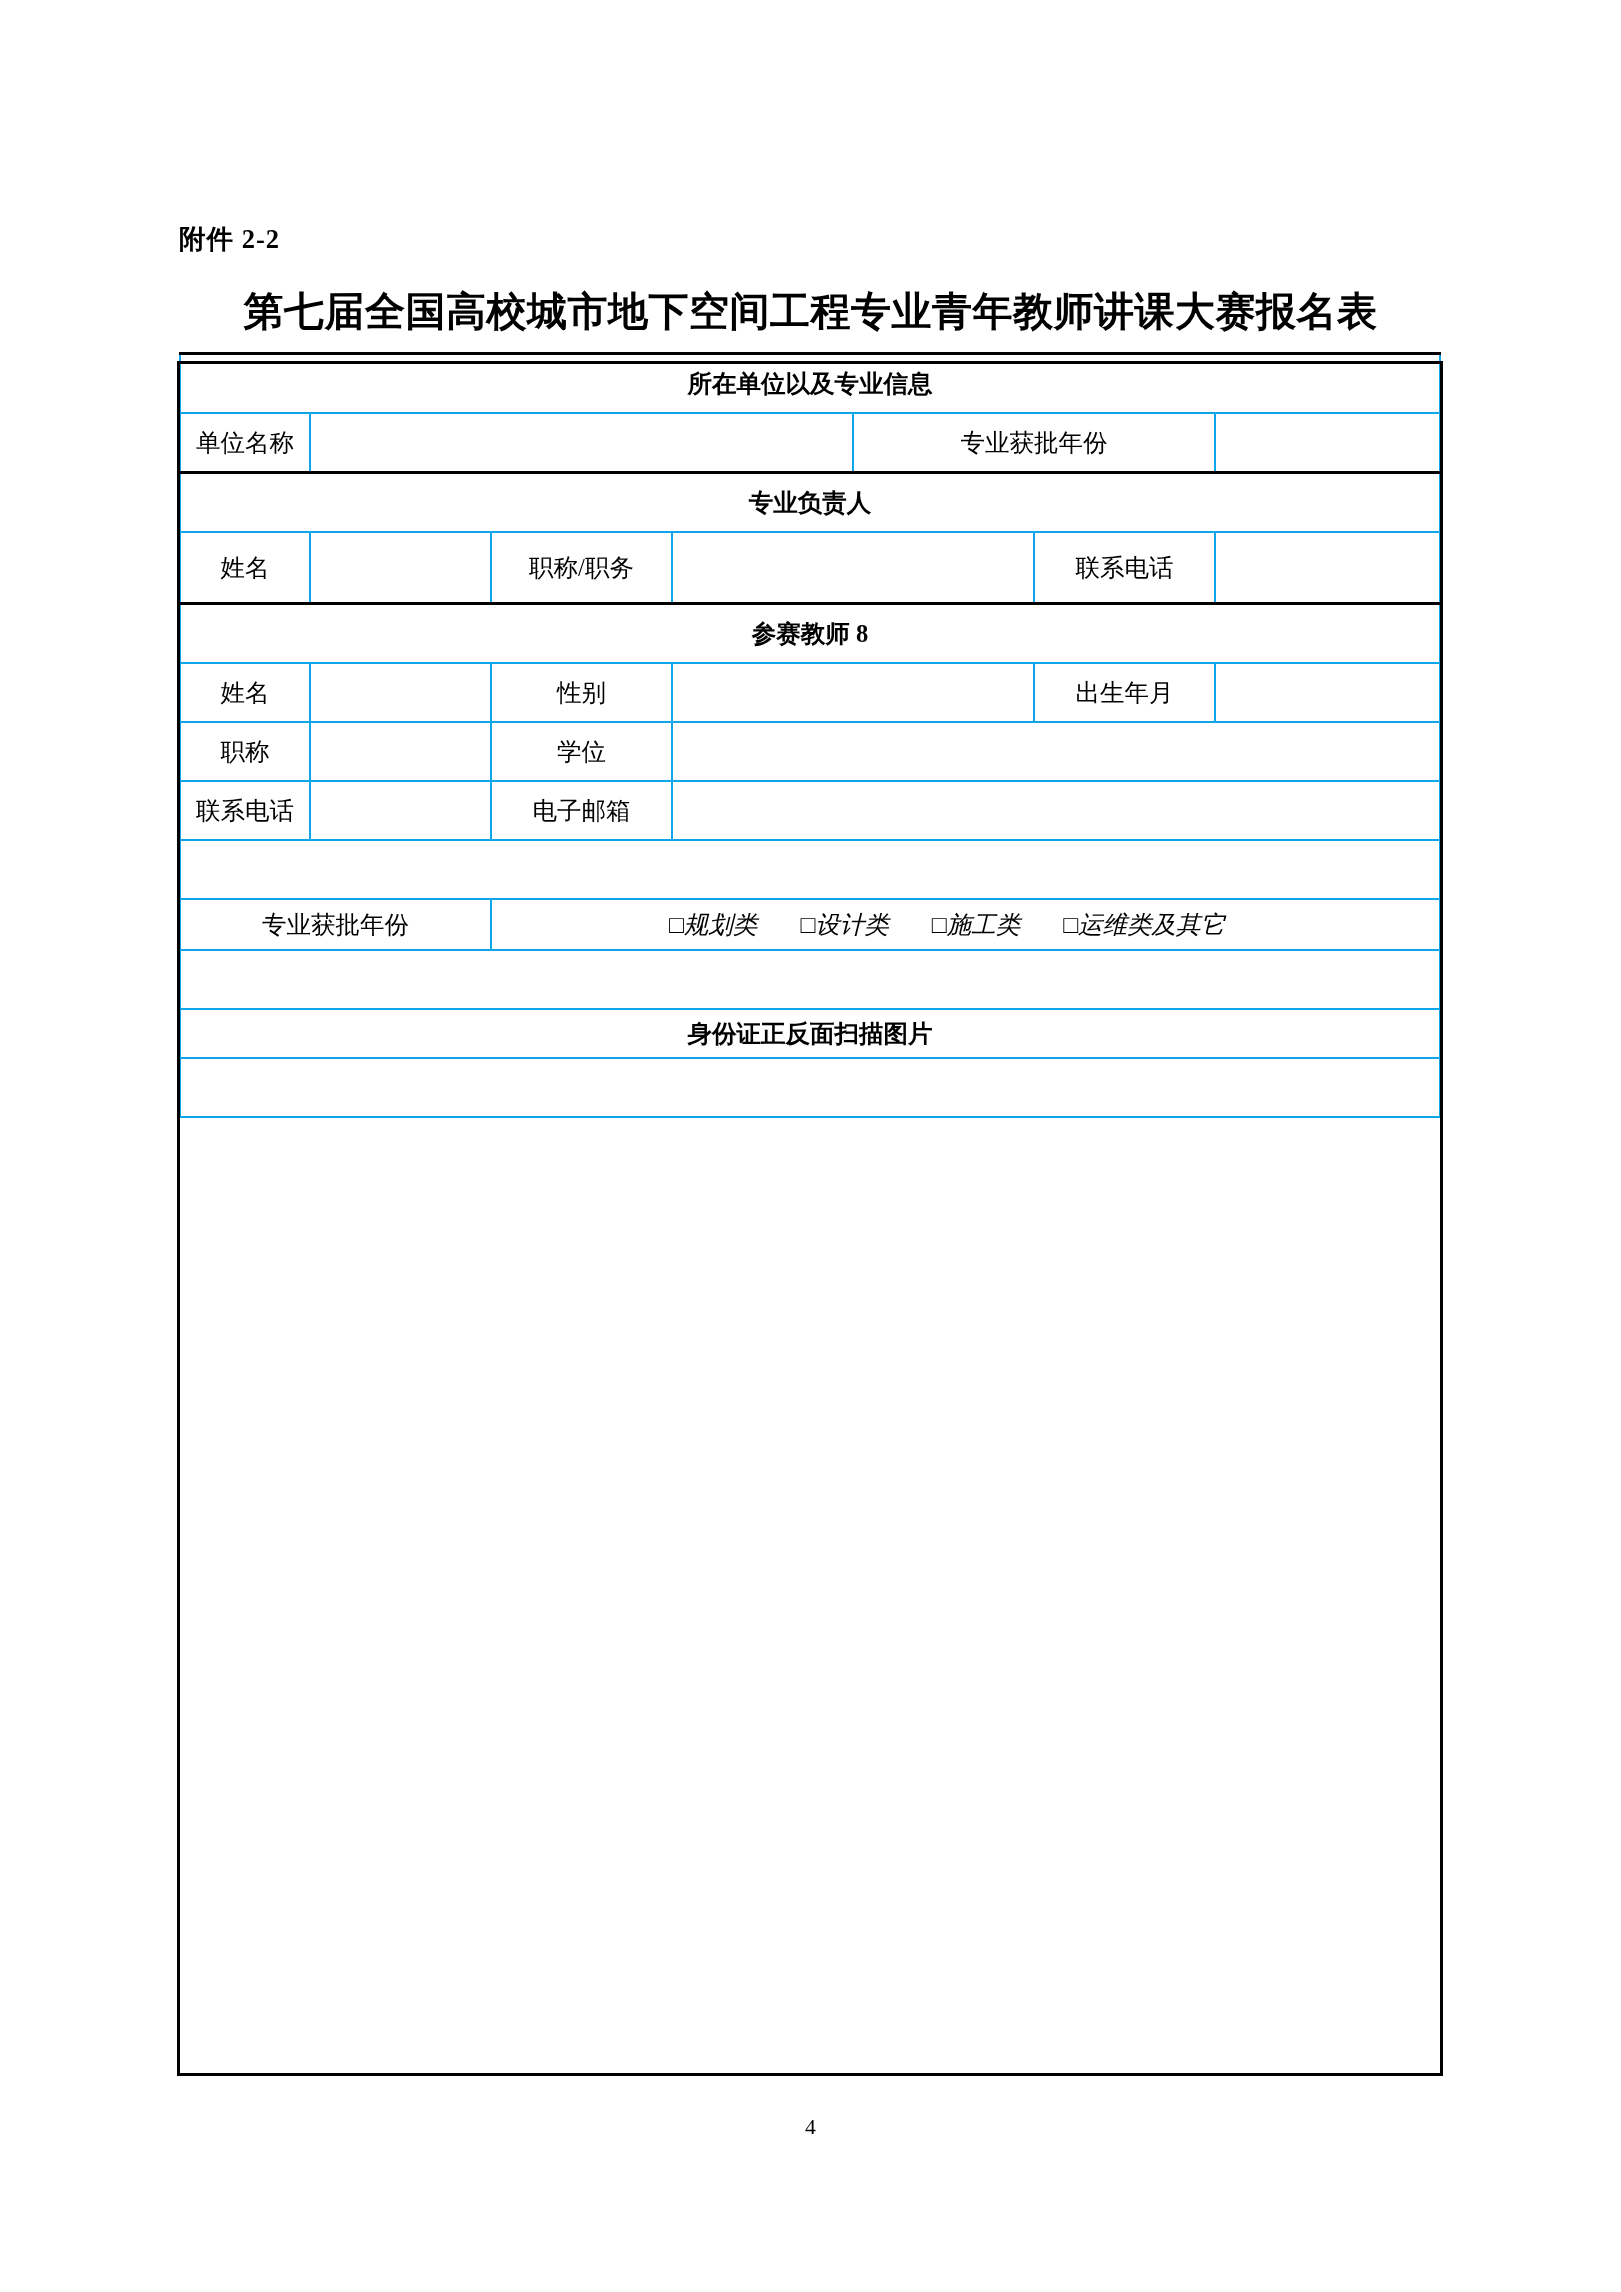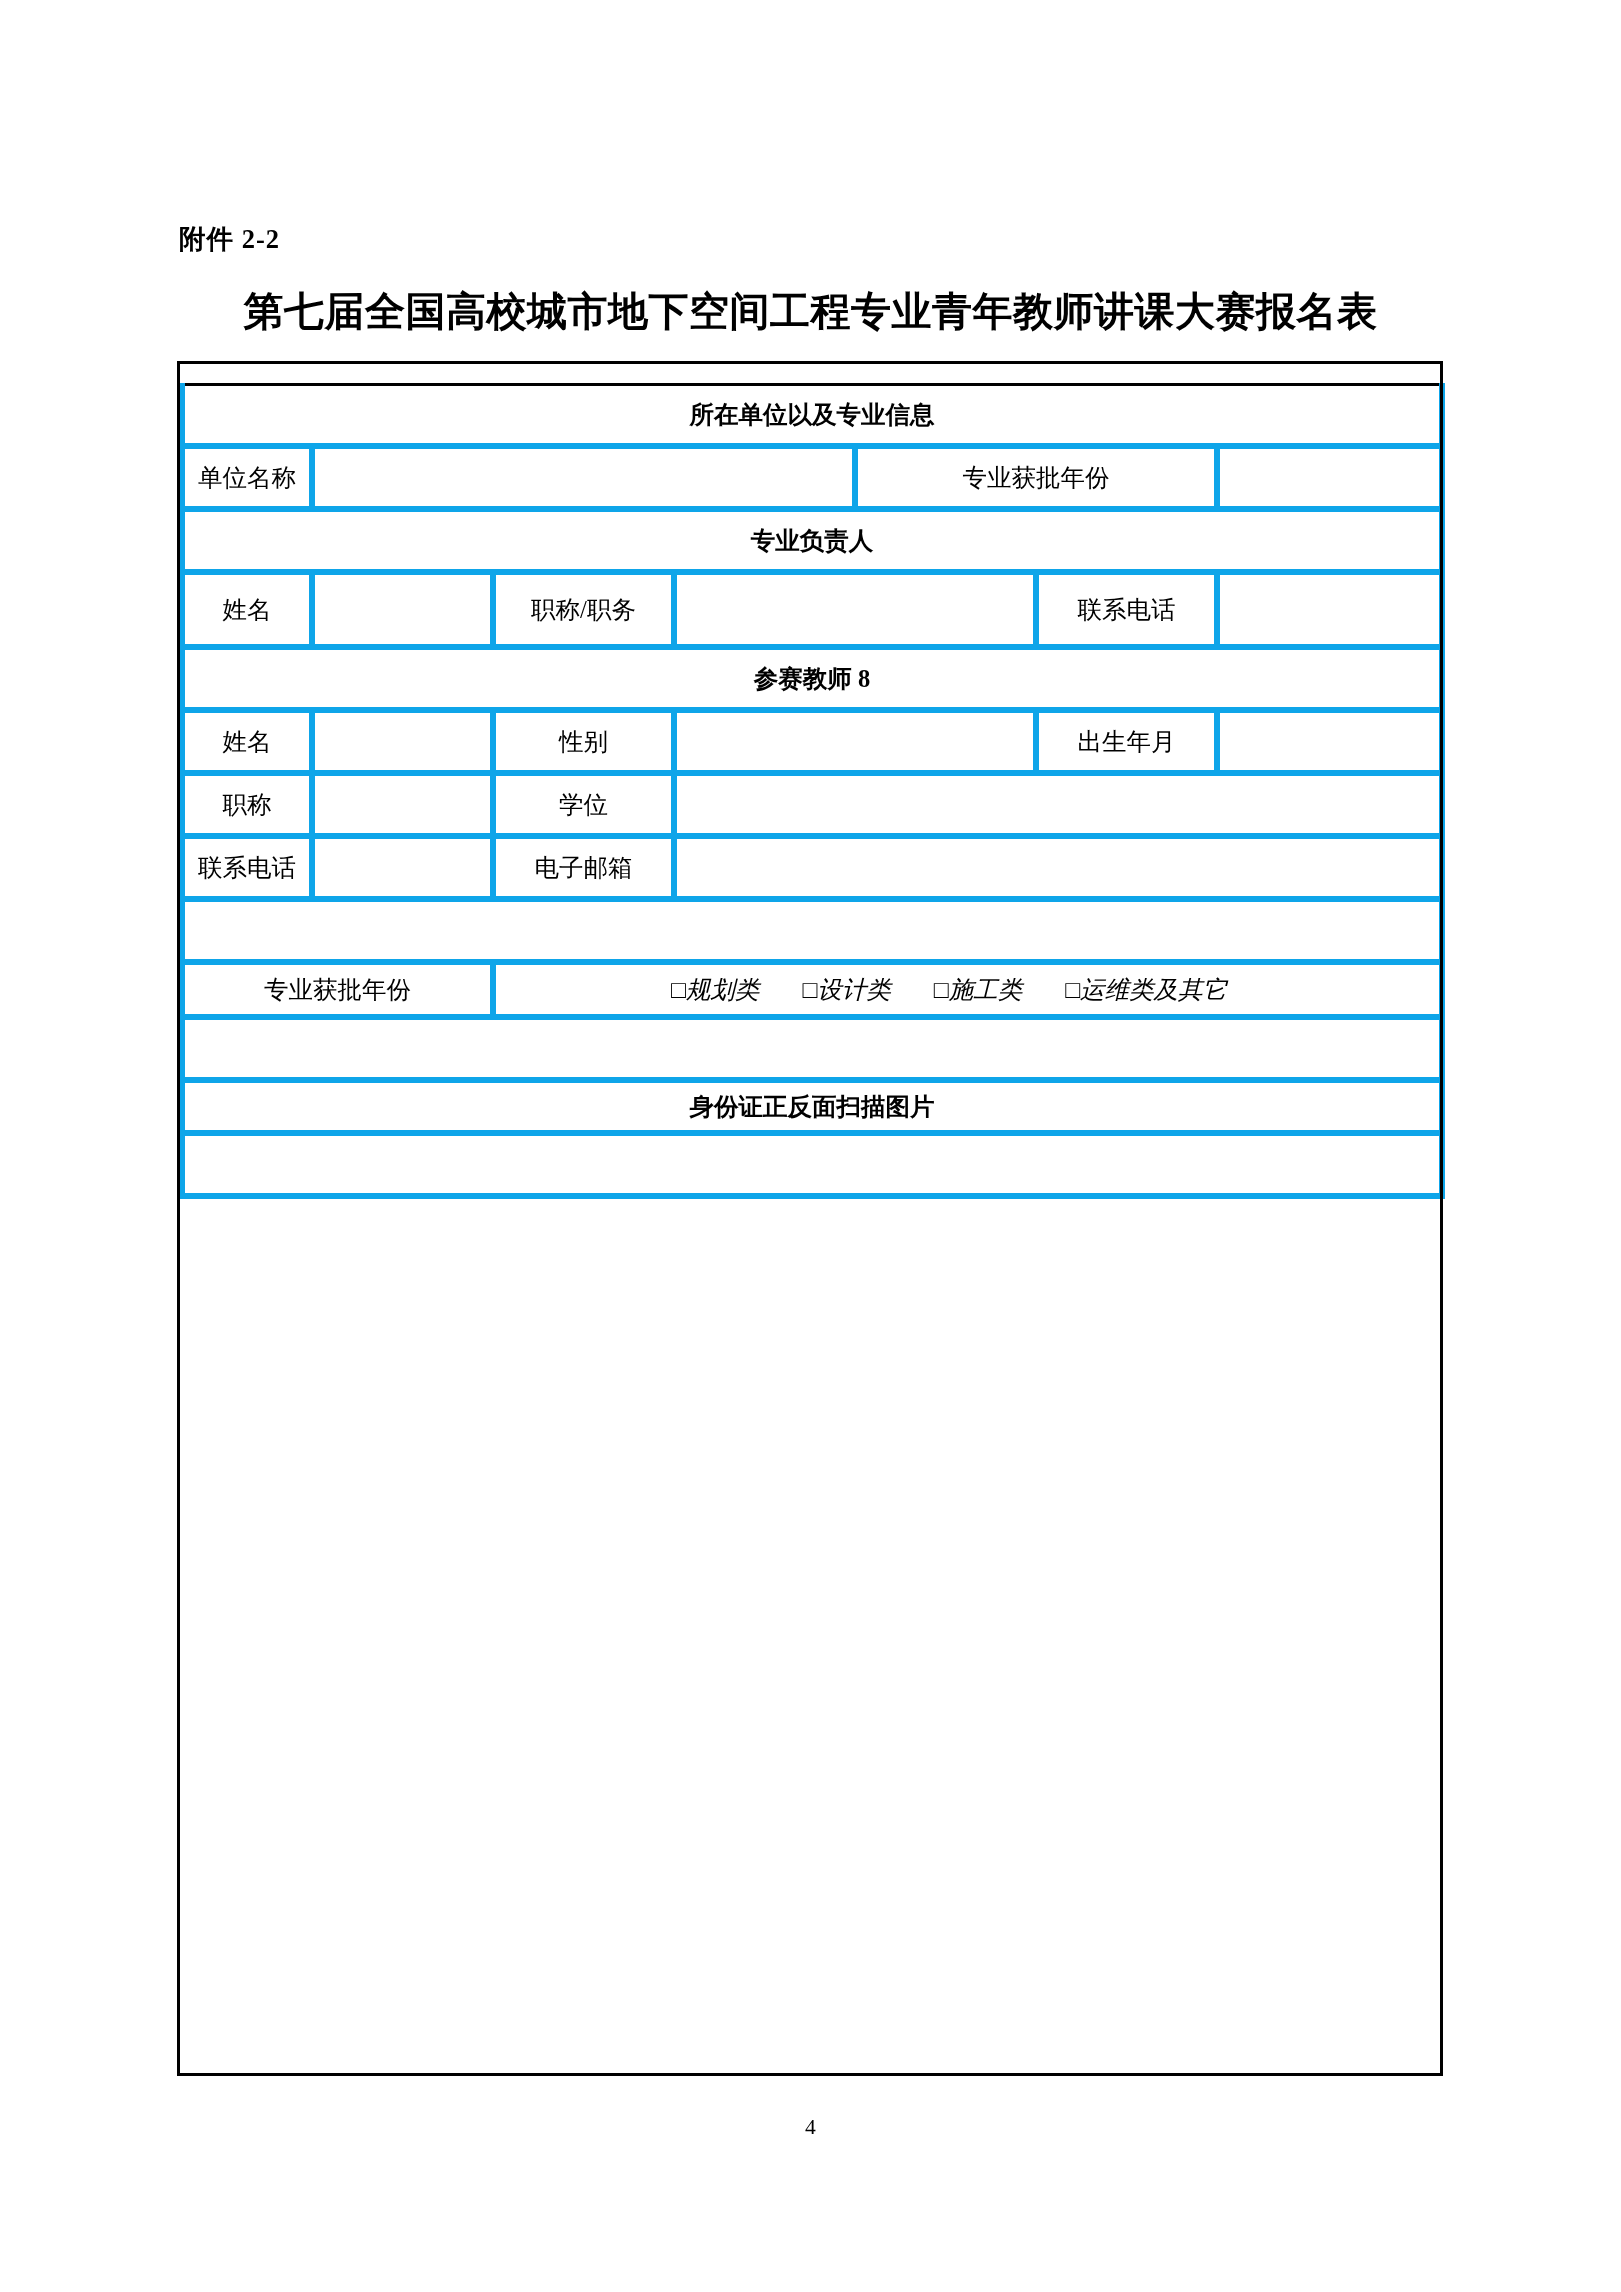--- a/index.html
+++ b/index.html
@@ -35,27 +35,27 @@
     top: 284px;
     width: 1621px;
     text-align: center;
     font-size: 40px;
     font-weight: bold;
     letter-spacing: 0.5px;
   }
   table.form {
     position: absolute;
     left: 179px;
-    top: 383px;
+    top: 352px;
     width: 1262px;
     border-collapse: collapse;
     table-layout: fixed;
   }
   table.form td {
-    border: 6px solid #0ea5e9;
+    border: 2px solid #0ea5e9;
     font-size: 24.5px;
     text-align: center;
     vertical-align: middle;
     padding: 0;
     height: 57px;
   }
   .section-head {
     font-weight: bold;
     font-size: 26.5px;
     height: 53px;

